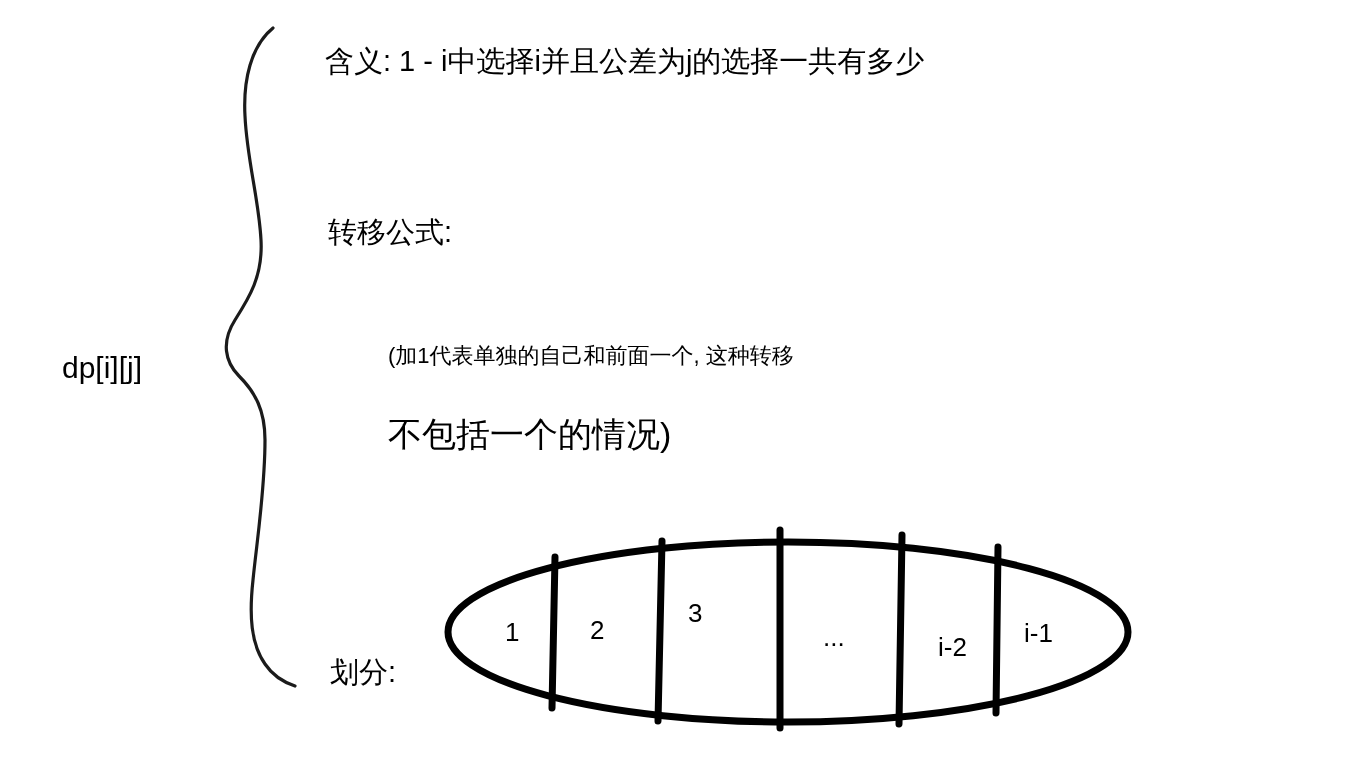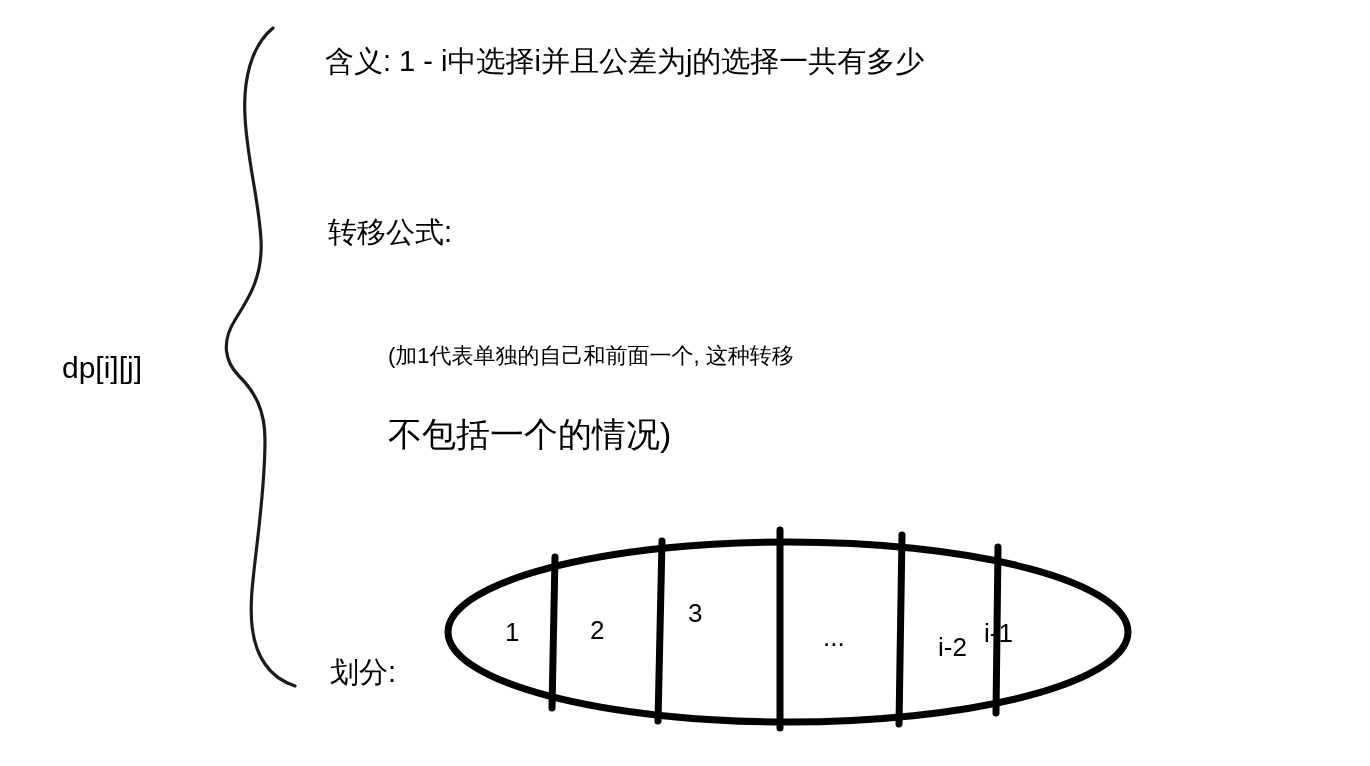--- a/index.html
+++ b/index.html
@@ -143,15 +143,15 @@
     <line x1="340" y1="5" x2="340" y2="203" stroke="#000000" stroke-width="7" stroke-linecap="round"></line>
     <line x1="462" y1="10" x2="459" y2="199" stroke="#000000" stroke-width="7" stroke-linecap="round"></line>
     <line x1="558" y1="22" x2="556" y2="188" stroke="#000000" stroke-width="7" stroke-linecap="round"></line>
   </svg>
 
   <div class="cell-text" style="left:505px; top:617px;">1</div>
   <div class="cell-text" style="left:590px; top:615px;">2</div>
   <div class="cell-text" style="left:688px; top:598px;">3</div>
   <div class="cell-text" style="left:823px; top:622px;">...</div>
   <div class="cell-text" style="left:938px; top:613px;margin-top:19px;">i-2</div>
-  <div class="cell-text" style="left:984px; top:618px;">i-1</div>
+  <div class="cell-text" style="left:1024px; top:618px;">i-1</div>
 
 </div>
 
 </body></html>

